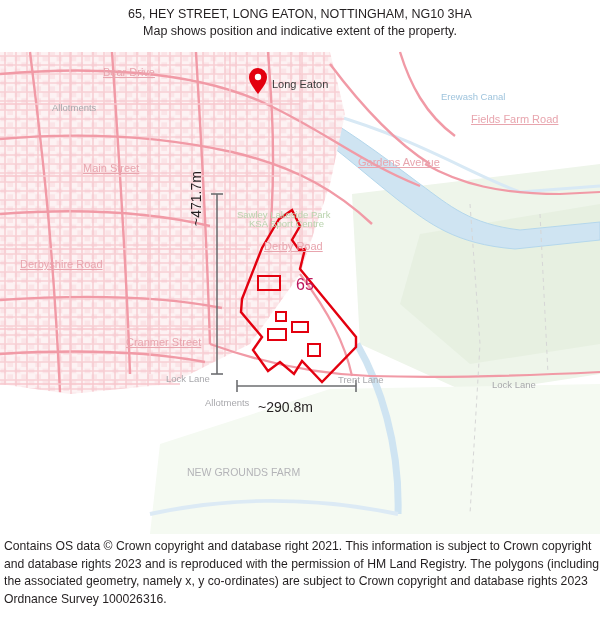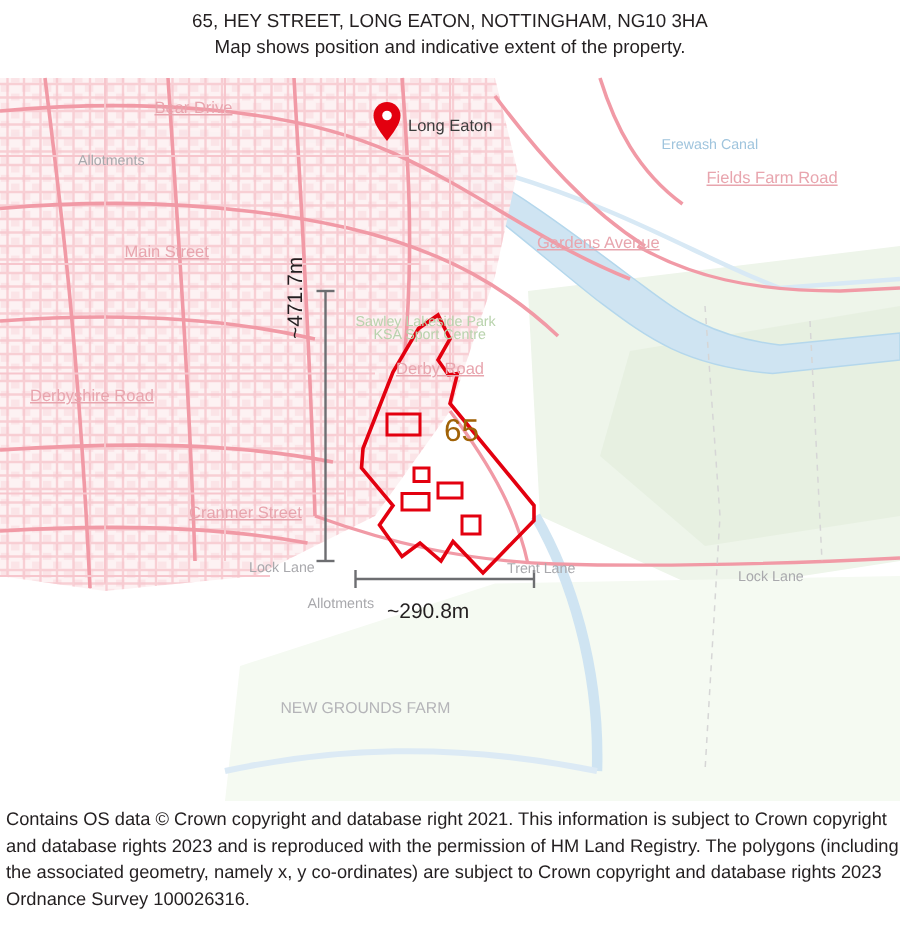--- a/index.html
+++ b/index.html
@@ -69,22 +69,22 @@
     left: 176px;
     top: 75px;
     font-size: 21px;
     color: #231f20;
     letter-spacing: -0.2px;
   }
   .plot-number {
     position: absolute;
     left: 296px;
     top: 232px;
-    font-size: 21px;
-    color: #a16207;
+    font-size: 16px;
+    color: #be185d;
   }
   .dim-v {
     position: absolute;
     left: 188px;
     top: 182px;
     font-size: 14px;
     color: #231f20;
     transform: rotate(-90deg);
     transform-origin: left top;
     white-space: nowrap;

